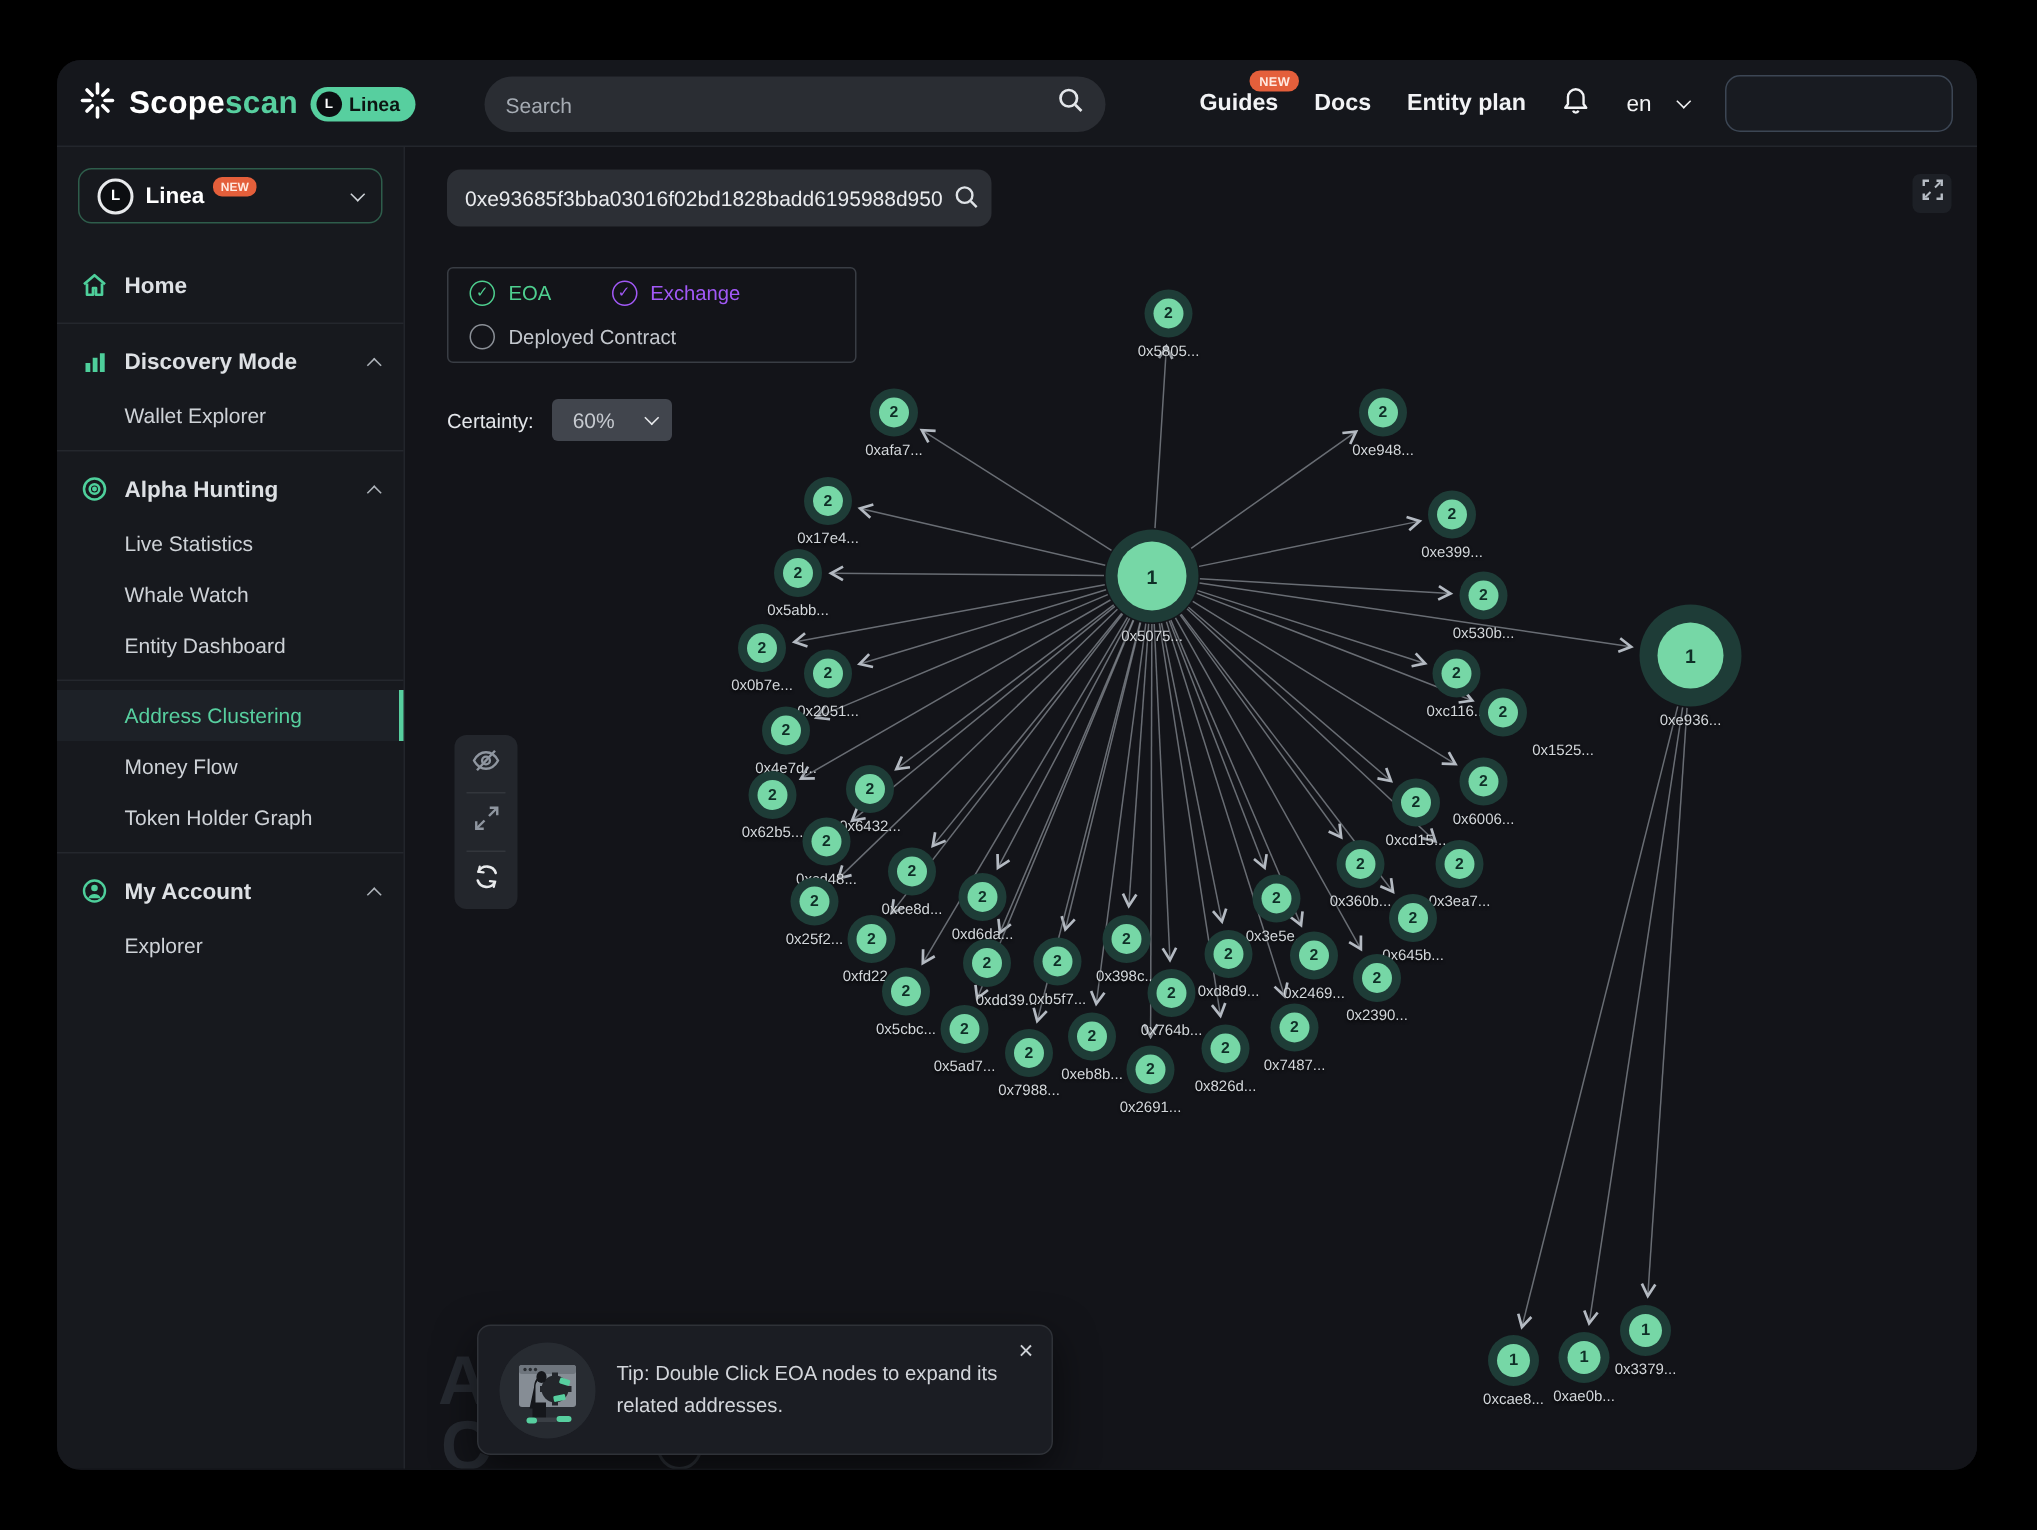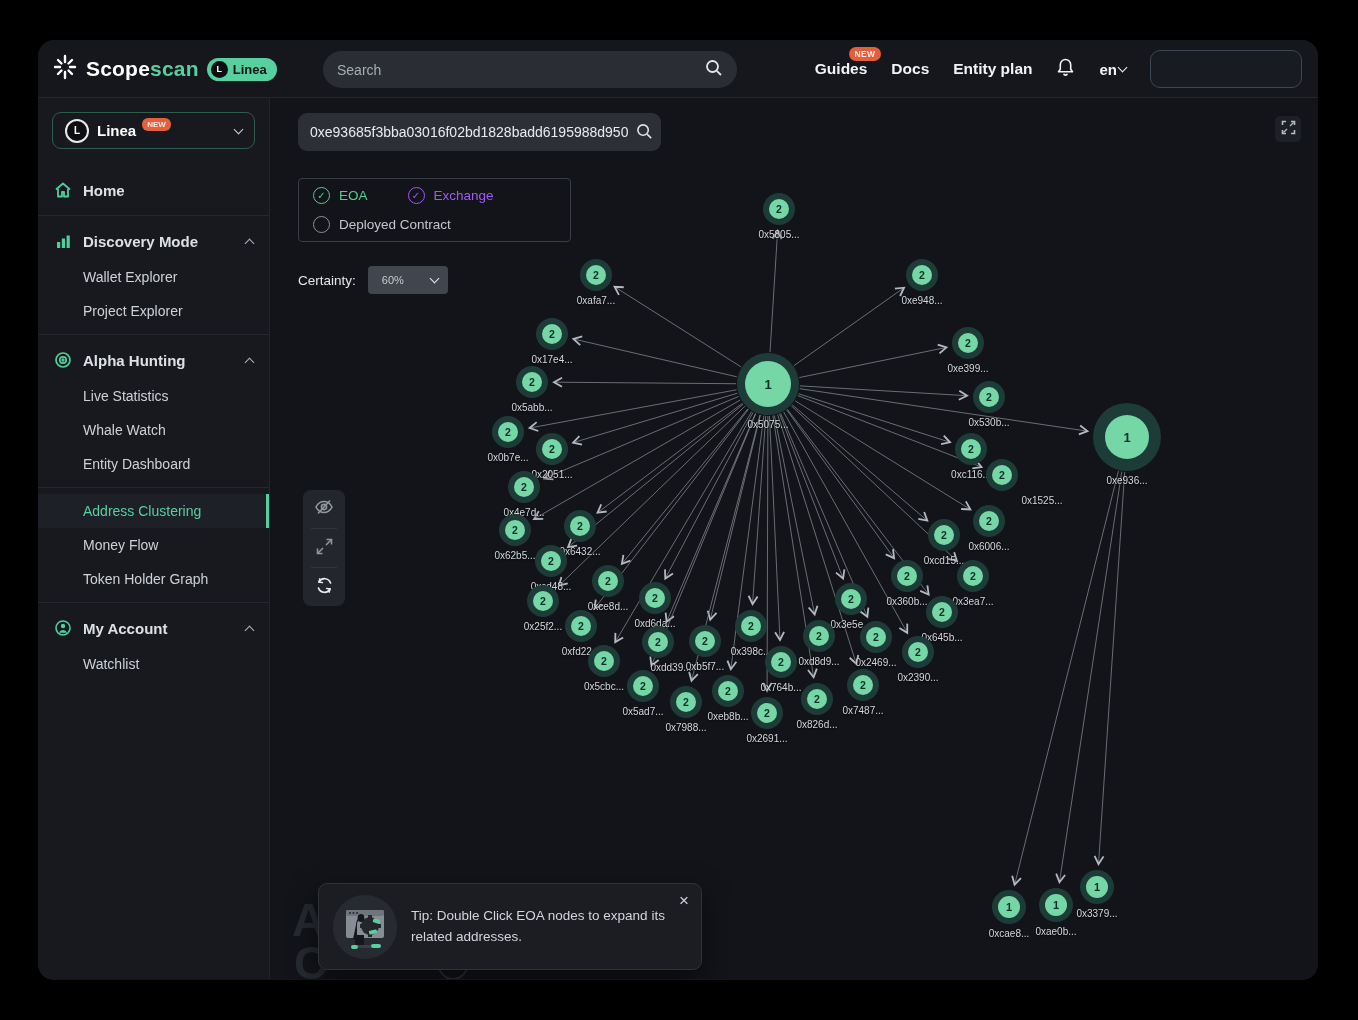--- a/index.html
+++ b/index.html
@@ -13,21 +13,21 @@
   .brand-name{font-size:21px;font-weight:bold;color:#fff;letter-spacing:.2px;}
   .brand-name .accent{color:#57cf9f;}
   .net-pill{display:flex;align-items:center;gap:5px;background:#57cf9f;border-radius:13px;padding:3px 10px 3px 4px;}
   .net-pill .lcirc{width:17px;height:17px;border-radius:50%;background:#0c0e11;color:#fff;font-size:9px;font-weight:bold;display:flex;align-items:center;justify-content:center;}
   .net-pill .ntext{font-size:13px;font-weight:bold;color:#0c1512;}
   .searchbar{position:absolute;left:285px;top:11px;width:414px;height:37px;background:#2a2d33;border-radius:19px;display:flex;align-items:center;padding:0 14px;}
   .searchbar .ph{flex:1;font-size:14px;color:#a6acb4;}
   .hnav{position:absolute;right:16px;top:0;height:58px;display:flex;align-items:center;gap:24px;}
   .hnav .navitem{position:relative;color:#f2f3f5;font-size:15.5px;font-weight:bold;cursor:pointer;}
   .badge-new{position:absolute;top:-13px;right:-14px;background:#e45f3b;color:#ffe9e0;font-size:8.5px;font-weight:bold;padding:2px 6px;border-radius:7px;letter-spacing:.3px;}
-  .lang{display:flex;align-items:center;gap:2px;color:#f2f3f5;font-size:15px;font-weight:bold;}
+  .lang{display:flex;align-items:center;gap:18px;color:#f2f3f5;font-size:15px;}
   .wallet-btn{width:152px;height:38px;border:1px solid #3c4654;border-radius:10px;background:#181b21;}
   .chev{display:inline-block;width:7px;height:7px;border-right:1.8px solid currentColor;border-bottom:1.8px solid currentColor;transform:rotate(45deg);margin-top:-3px;}
   .chev.up{transform:rotate(-135deg);margin-top:4px;}
 
   
   .body{display:flex;height:881px;}
   aside{width:232px;background:#17191e;border-right:1px solid #22252b;padding-top:14px;flex-shrink:0;}
   main{position:relative;flex:1;background:#131419;overflow:hidden;}
 
   
@@ -54,21 +54,21 @@
   .litem{display:flex;align-items:center;gap:9px;cursor:pointer;}
   .lcheck{width:17px;height:17px;border-radius:50%;border:1.6px solid;display:flex;align-items:center;justify-content:center;font-size:10px;font-weight:bold;}
   .litem.green .lcheck,.litem.green .ltext{border-color:#4ecf8f;color:#4ecf8f;}
   .litem.purple .lcheck,.litem.purple .ltext{border-color:#a259f7;color:#a259f7;}
   .litem.gray .lcheck{border-color:#8b9097;color:transparent;}
   .litem.gray .ltext{color:#c3c7cd;}
   .ltext{font-size:13.5px;}
   .certainty{position:absolute;left:28px;top:168px;display:flex;align-items:center;gap:12px;z-index:6;}
   .certainty .clabel{font-size:13.5px;color:#e3e6ea;}
   .cselect{width:80px;height:28px;background:#41454d;border-radius:4px;display:flex;align-items:center;justify-content:space-between;padding:0 10px 0 14px;cursor:pointer;}
-  .cselect .cval{font-size:11px;color:#c6cad0;}
+  .cselect .cval{font-size:14px;color:#c6cad0;}
   .cselect .chev{color:#e9ebee;}
   .gtoolbar{position:absolute;left:33px;top:392px;width:42px;background:#23262c;border-radius:8px;z-index:6;display:flex;flex-direction:column;align-items:center;}
   .tbtn{width:42px;height:38px;display:flex;align-items:center;justify-content:center;color:#8f96a0;cursor:pointer;}
   .tbtn.bright{color:#e8eaec;}
   .tdiv{width:26px;height:1px;background:#33363c;}
 
   
   .edges-svg{position:absolute;left:0;top:0;z-index:1;}
   .gnode{position:absolute;border-radius:50%;background:#1e3c37;display:flex;align-items:center;justify-content:center;z-index:3;cursor:pointer;}
   .gnode .inner{border-radius:50%;background:#76d7a6;display:flex;align-items:center;justify-content:center;font-weight:bold;color:#0f2f27;}
@@ -168,21 +168,20 @@
             <svg width="17" height="17" viewBox="0 0 17 17" fill="currentColor">
               <rect x="2" y="9" width="3.2" height="6"></rect>
                 <rect x="6.8" y="5.5" width="3.2" height="9.5"></rect>
                 <rect x="11.6" y="2.5" width="3.2" height="12.5"></rect>
             </svg>
           </span>
           <span class="label">Discovery Mode</span>
           <span class="chev up"></span>
         </div>
         <div class="sitem">Wallet Explorer</div>
-        <div class="sitem">Project Explorer</div>
         <div class="sdivider"></div>
 
         <div class="srow">
           <span class="sicon">
             <svg width="18" height="18" viewBox="0 0 18 18" fill="none" stroke="currentColor" stroke-width="1.7">
               <circle cx="9" cy="9" r="7"></circle>
                 <circle cx="9" cy="9" r="3.2"></circle>
                 <circle cx="9" cy="9" r="0.8" fill="currentColor"></circle>
             </svg>
           </span>
@@ -203,21 +202,21 @@
           <span class="sicon">
             <svg width="18" height="18" viewBox="0 0 18 18" fill="none" stroke="currentColor" stroke-width="1.6">
               <circle cx="9" cy="9" r="7"></circle>
                 <circle cx="9" cy="7" r="2.2" fill="currentColor" stroke="none"></circle>
               <path d="M4.8 13.8 a4.6 4.6 0 0 1 8.4 0" fill="currentColor" stroke="none"></path>
             </svg>
           </span>
           <span class="label">My Account</span>
           <span class="chev up"></span>
         </div>
-        <div class="sitem">Watchlist</div>
+        <div class="sitem">Explorer</div>
       </aside>
 
       <main>
         <div class="bg-letter" style="left:22px;top:795px;">A</div>
         <div class="bg-letter" style="left:24px;top:838px;">C</div>
         <div class="bg-ring" style="left:168px;top:852px;"></div>
 
         <svg class="edges-svg" id="edges" width="1048" height="881" viewBox="0 0 1048 881">
           <defs>
             <marker id="arw" markerWidth="15" markerHeight="15" refX="11" refY="7" orient="auto" markerUnits="userSpaceOnUse">

